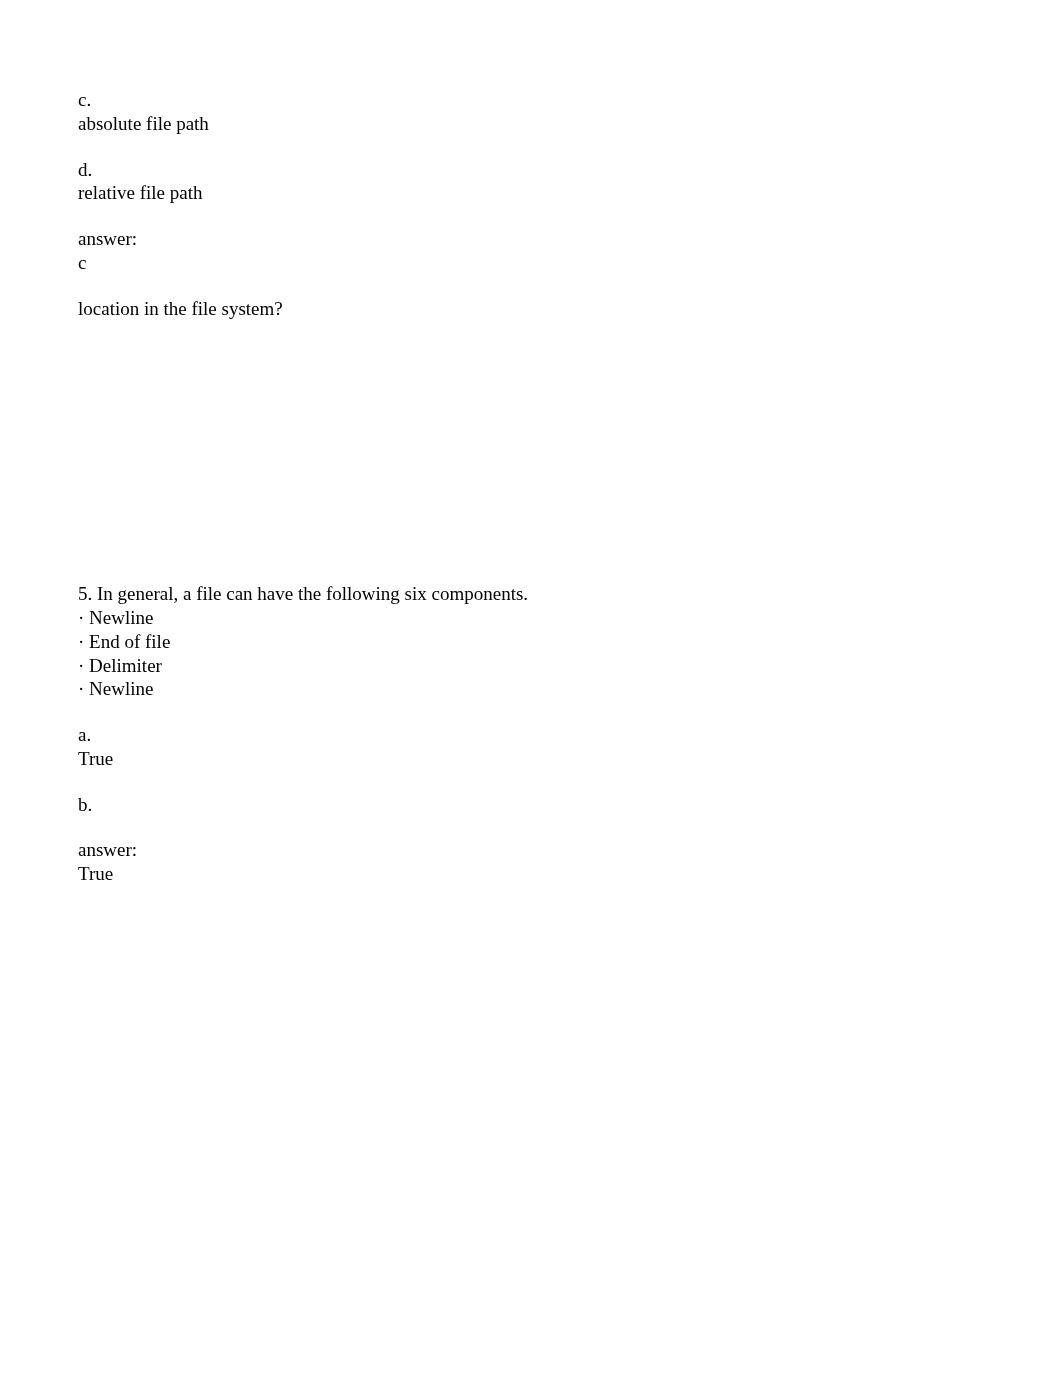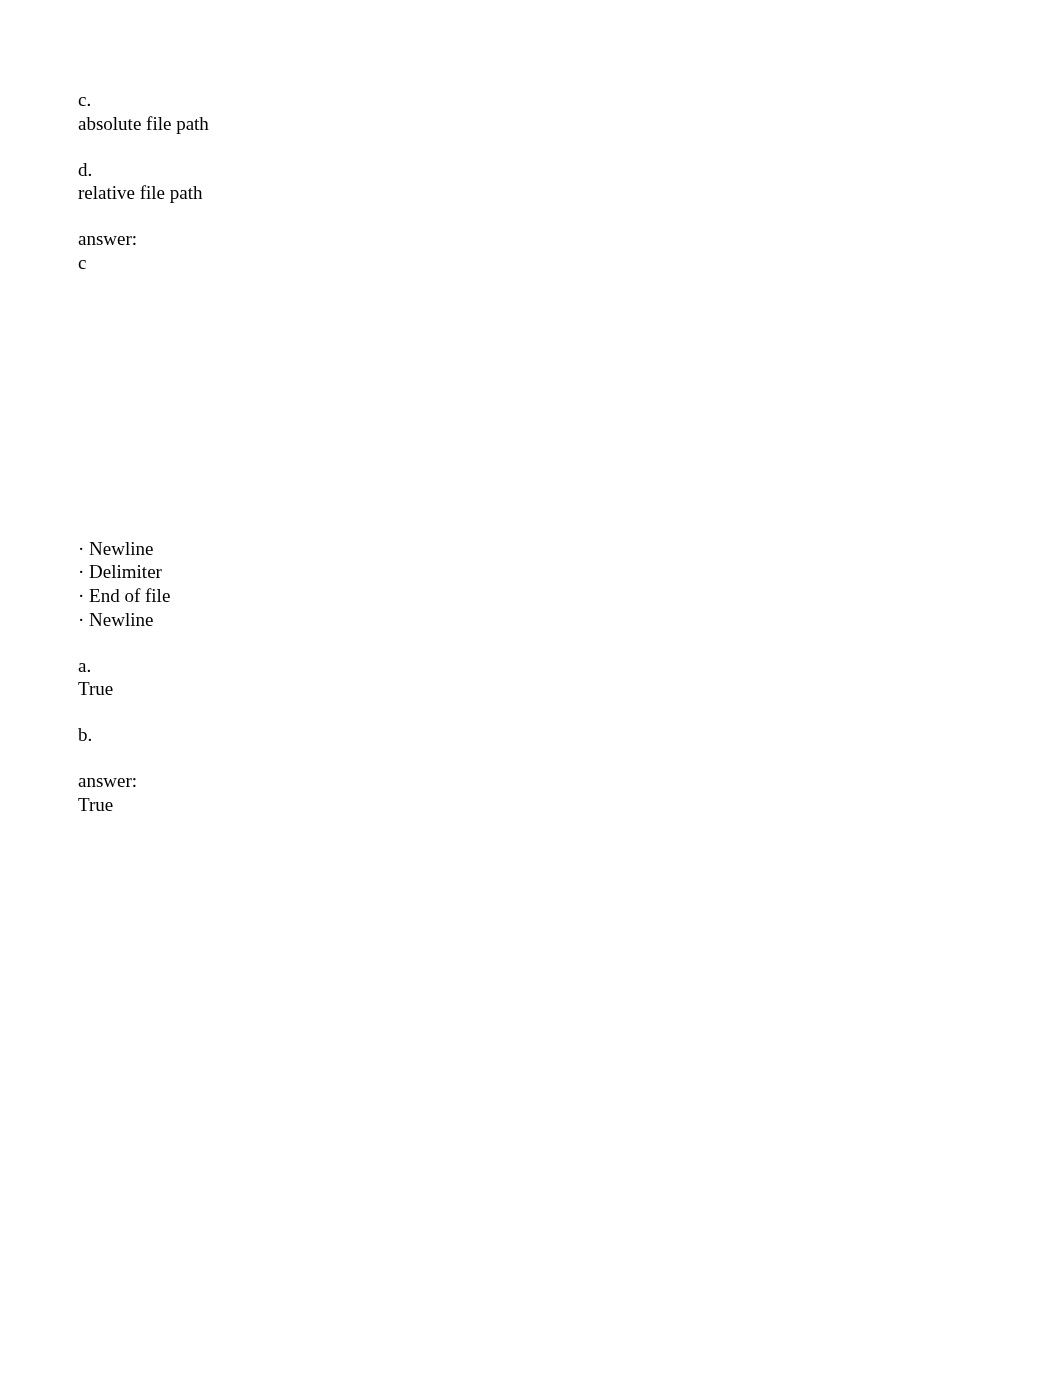--- a/index.html
+++ b/index.html
@@ -45,28 +45,30 @@
   <span class="line">d.</span>
   <span class="line">relative file path</span>
 </div>
 
 <div class="block">
   <span class="line">answer:</span>
   <span class="line">c</span>
 </div>
 
 <div class="block">
+  <span class="line">location in the file system?</span>
 </div>
 
 <div class="gap-large"></div>
 
 <div>
+  <span class="line">5. In general, a file can have the following six components.</span>
   <span class="bullet-line">· Newline</span>
+  <span class="bullet-line">· End of file</span>
   <span class="bullet-line">· Delimiter</span>
-  <span class="bullet-line">· End of file</span>
   <span class="bullet-line">· Newline</span>
 </div>
 
 <div class="gap-small"></div>
 
 <div class="block">
   <span class="line">a.</span>
   <span class="line">True</span>
 </div>
 

